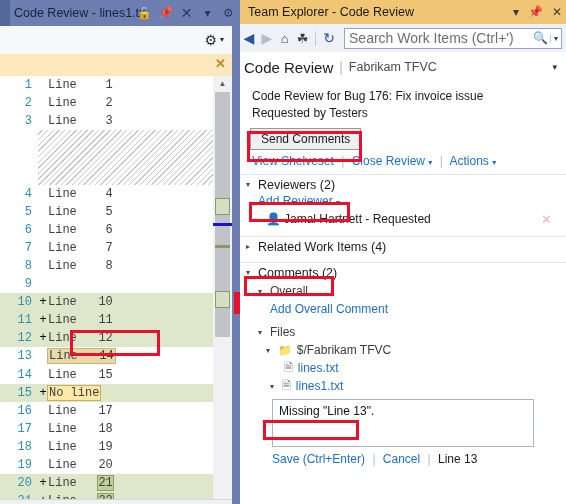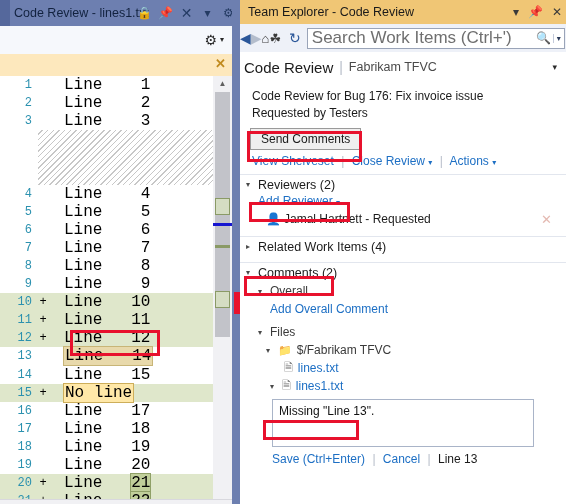--- a/index.html
+++ b/index.html
@@ -65,21 +65,21 @@
   }
   .cl{
     position:relative;height:18.1px;display:flex;align-items:center;
     font-family:"Liberation Mono", monospace;
   }
   .gutter{
     width:38px;text-align:right;padding-right:6px;color:#2b91af;font-size:12px;
     flex:0 0 auto;box-sizing:border-box;
   }
   .marker{width:10px;flex:0 0 auto;text-align:center;color:#000;font-size:12px;}
-  .ctext{flex:1 1 auto;color:#000000;font-size:16px;white-space:pre;margin-left:16px;}
+  .ctext{flex:1 1 auto;color:#404040;font-size:12px;white-space:pre;}
   .cl.added{background:#dfe7cb;}
   .cl.added .marker{background:#dfe7cb;}
   .hl-word{background:#c0cf9a;outline:1px solid #8fa067;}
   .hl-comment{background:#e8d9ab;outline:1px solid #c8b577;padding:0 1px;}
   .hl-noline{background:#ffe8a8;outline:1px solid #cdae5a;padding:0 1px;}
 
   .hatch-block{
     position:absolute;left:38px;top:54.4px;width:175px;height:54.3px;
     background:repeating-linear-gradient(-45deg,#ffffff 0 3px,#c7c7c7 3px 4px);
   }
@@ -130,21 +130,21 @@
   }
   .nav-ic{width:22px;height:22px;display:flex;align-items:center;justify-content:center;font-size:14px;color:#2a5699;}
   .nav-ic.dim{color:#b4bdcc;}
   .nav-ic.dark{color:#3a3a3a;font-size:13px;}
   .nav-sep{width:1px;height:15px;background:#c3cada;margin:0 4px;}
   .te-search{
     margin-left:6px;flex:1 1 auto;height:19px;background:#fff;border:1px solid #9aa4b8;
     display:flex;align-items:center;margin-right:4px;
   }
   .te-search input{
-    border:0;outline:0;flex:1 1 auto;height:17px;font-size:17px;padding-left:4px;
+    border:0;outline:0;flex:1 1 auto;height:17px;font-size:14px;padding-left:4px;
     font-family:"Liberation Sans", sans-serif;color:#111;background:transparent;
   }
   .te-search input::placeholder{color:#6f6f6f;}
   .search-glyph{width:18px;text-align:center;color:#2a3a5a;font-size:12px;}
   .search-caret{width:10px;text-align:center;color:#2a3a5a;font-size:8px;border-left:1px solid #c3cada;}
 
   .te-header{
     position:absolute;left:0;top:52px;width:326px;height:30px;
     background:#ffffff;border-bottom:1px solid #dfe3ec;
     display:flex;align-items:center;
@@ -281,21 +281,20 @@
             <div class="ctext">Line    7</div>
           </div>
           <div class="cl">
             <div class="gutter">8</div>
             <div class="marker"></div>
             <div class="ctext">Line    8</div>
           </div>
           <div class="cl">
             <div class="gutter">9</div>
             <div class="marker"></div>
-            <div class="ctext">Line    9</div>
           </div>
           <div class="cl added">
             <div class="gutter">10</div>
             <div class="marker">+</div>
             <div class="ctext">Line   10</div>
           </div>
           <div class="cl added">
             <div class="gutter">11</div>
             <div class="marker">+</div>
             <div class="ctext">Line   11</div>

